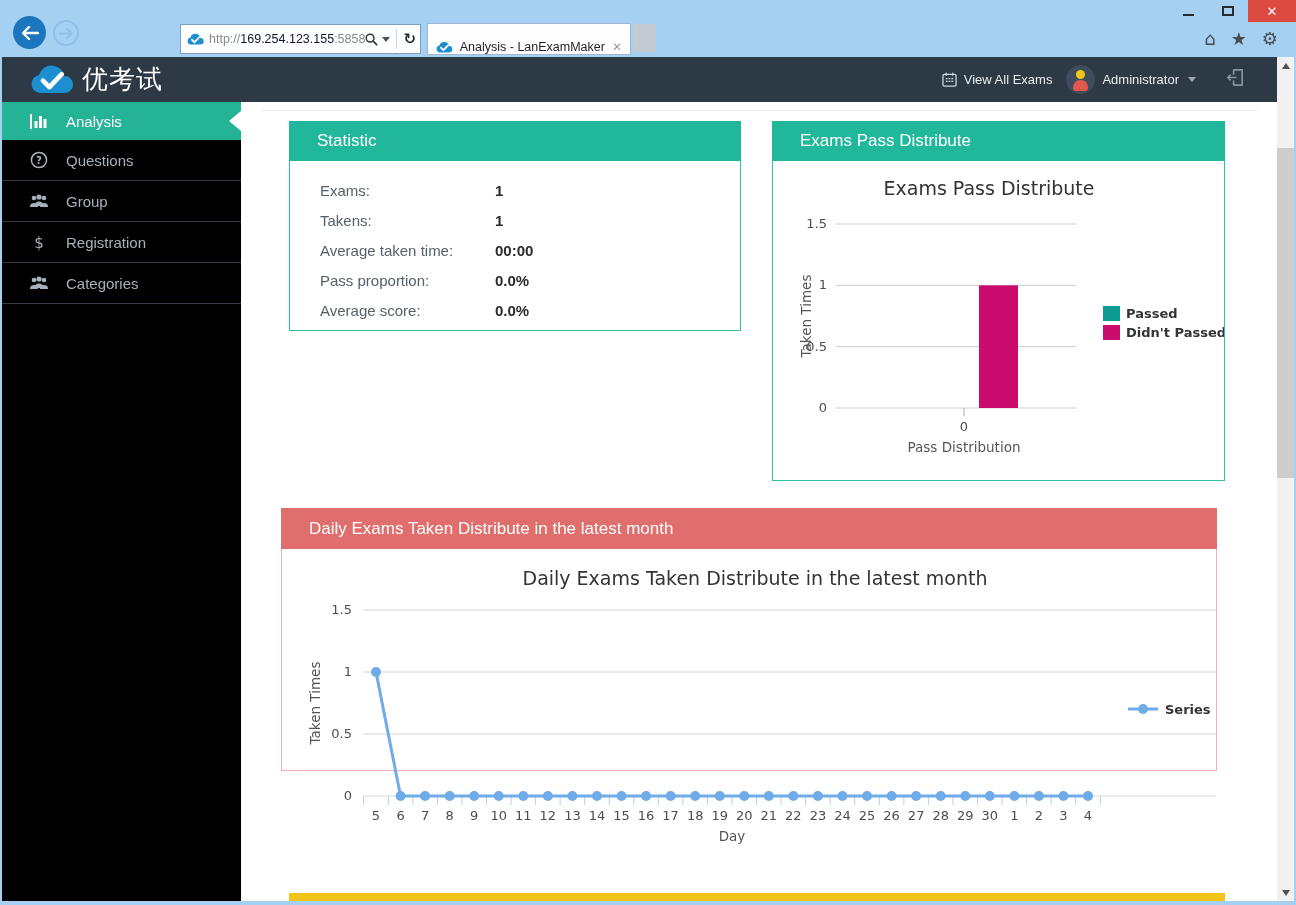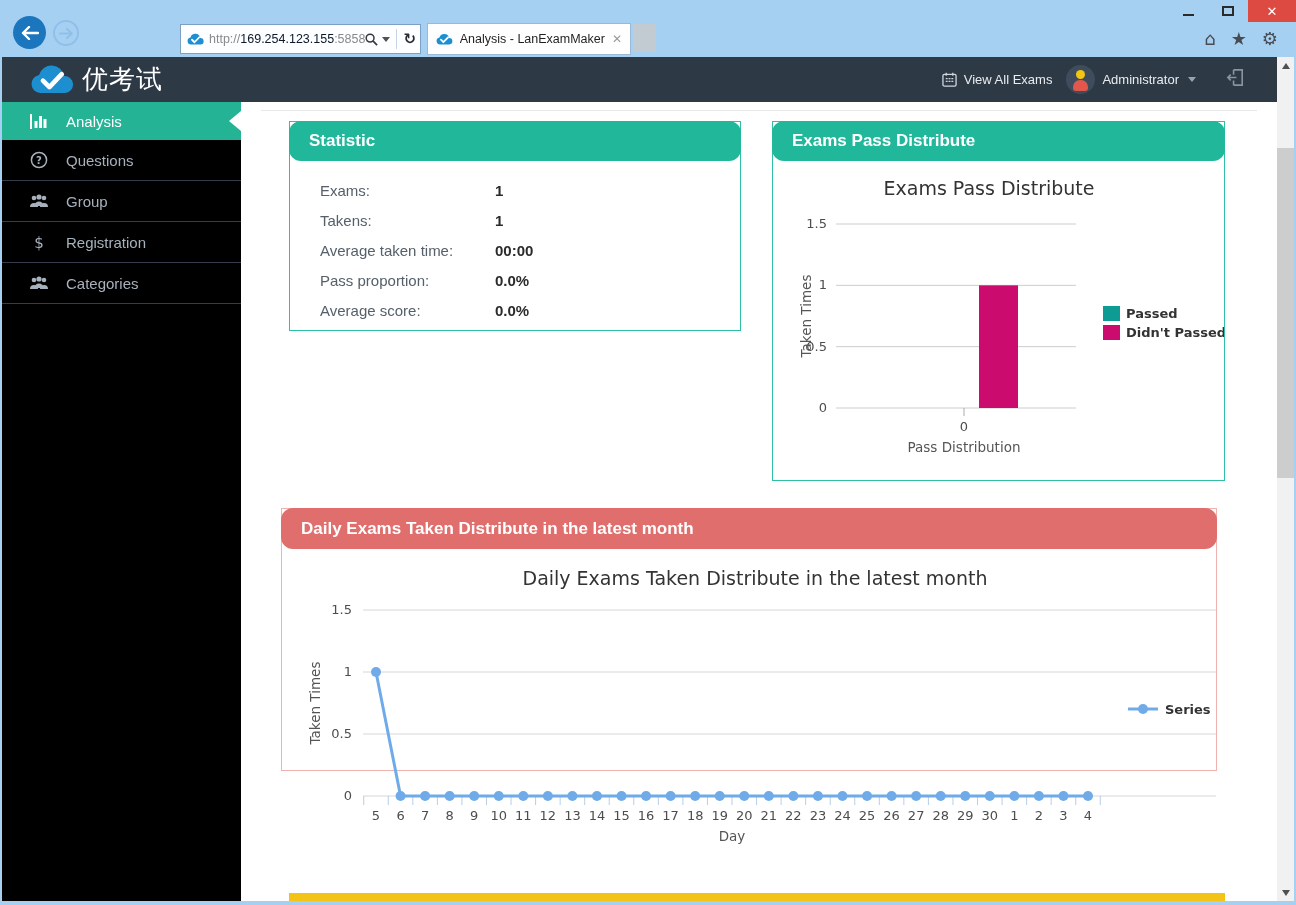--- a/index.html
+++ b/index.html
@@ -18,21 +18,21 @@
   .nav-fwd { position:absolute; left:53px; top:20px; width:26px; height:26px; border-radius:50%; border:2px solid #8fc0ea; display:flex; align-items:center; justify-content:center; }
 
   .addr-bar { position:absolute; left:180px; top:24px; width:241px; height:30px; background:#fdfeff; border:1px solid #7c9fc4; display:flex; align-items:center; padding:0 4px 0 6px; }
   .addr-url { flex:1; font-size:12.5px; color:#8a8a8a; white-space:nowrap; overflow:hidden; }
   .addr-host { color:#0f172a; }
   .addr-icons { display:flex; align-items:center; gap:4px; }
   .caret-down { width:0; height:0; border-left:4px solid transparent; border-right:4px solid transparent; border-top:5px solid #4c5258; }
   .addr-sep { width:1px; height:20px; background:#c7d6e6; margin:0 2px; }
   .refresh-glyph { font-size:15px; color:#2a2e33; font-weight:bold; font-family:"DejaVu Sans", sans-serif; }
 
-  .tab { position:absolute; left:427px; top:23px; width:204px; height:32px; background:#fefefe; border:1px solid #9db8d4; display:flex; align-items:center; padding:0 8px; gap:7px; }
+  .tab { position:absolute; left:427px; top:23px; width:204px; height:32px; background:#fefefe; border:1px solid #9db8d4; display:flex; align-items:flex-end; padding:0 8px; gap:7px; }
   .tab-title { flex:1; font-size:12.5px; color:#1f1f1f; white-space:nowrap; }
   .tab-close { color:#9a9a9a; font-size:12px; font-family:"DejaVu Sans", sans-serif; }
   .newtab-btn { position:absolute; left:633px; top:24px; width:23px; height:28px; background:#c2cad2; }
 
   .chrome-right { position:absolute; right:18px; top:30px; display:flex; gap:15px; align-items:center; }
   .chrome-ico { font-size:18px; color:#464c52; font-family:"DejaVu Sans", sans-serif; line-height:1; }
 
   
   .app { position:absolute; left:2px; right:2px; top:57px; bottom:4px; background:#fff; overflow:hidden; }
   .app-header { position:absolute; left:0; top:0; right:17px; height:45px; background:#2d3945; display:flex; align-items:center; }
@@ -50,21 +50,21 @@
   .sidebar { position:absolute; left:0; top:45px; bottom:0; width:239px; background:#000000; }
   .side-item { position:relative; height:41px; display:flex; align-items:center; gap:16px; padding-left:26px; border-bottom:1px solid #343d49; color:#a7b1bc; font-size:15px; cursor:default; }
   .side-item .ico { width:22px; display:flex; justify-content:center; }
   .side-item.active { background:#25b395; color:#fff; border-bottom:none; height:38px; }
   .side-notch { position:absolute; right:0; top:50%; margin-top:-10px; width:0; height:0; border-top:10px solid transparent; border-bottom:10px solid transparent; border-right:12px solid #fff; }
 
   .content { position:absolute; left:239px; top:45px; right:17px; bottom:0; background:#fff; }
   .content-hr { position:absolute; left:20px; right:20px; top:8px; border-top:1px solid #e9e9e9; }
 
   .panel { position:absolute; background:#fff; }
-  .panel-head { height:40px; line-height:40px; color:#fff; font-size:17px; padding-left:20px; font-weight:700;border-radius:12px; }
+  .panel-head { height:40px; line-height:40px; color:#fff; font-size:17px; padding-left:28px; font-weight:400; }
   .panel-teal { border:1px solid #2fbfa4; }
   .panel-teal .panel-head { background:#21b79b; margin:-1px -1px 0 -1px; }
   .panel-red { border:1px solid #eeb2b0; }
   .panel-red .panel-head { background:#e06e6c; margin:-1px -1px 0 -1px; height:41px; line-height:41px; }
 
   .stat-body { padding-top:14px; }
   .stat-row { display:flex; height:30px; align-items:center; font-size:15px; }
   .stat-label { width:175px; margin-left:30px; color:#55606a; }
   .stat-value { font-weight:bold; color:#2b2b2b; }
 

